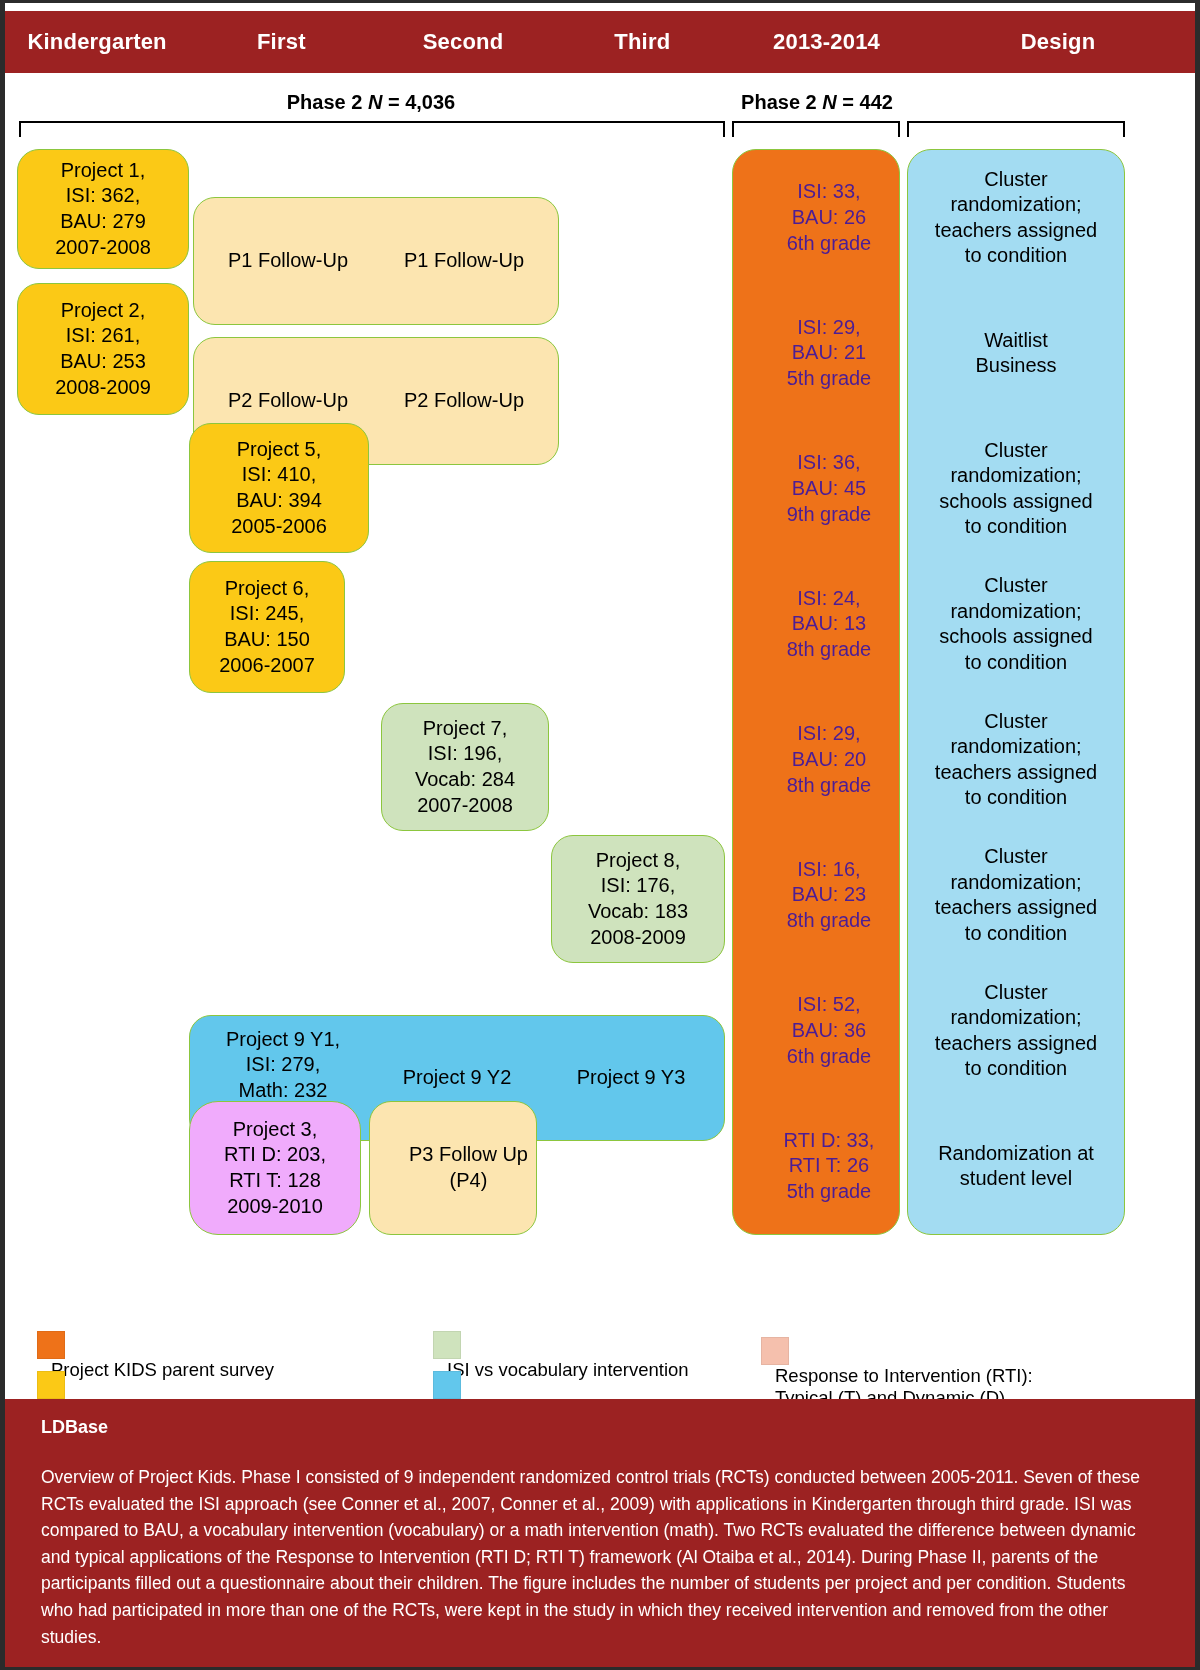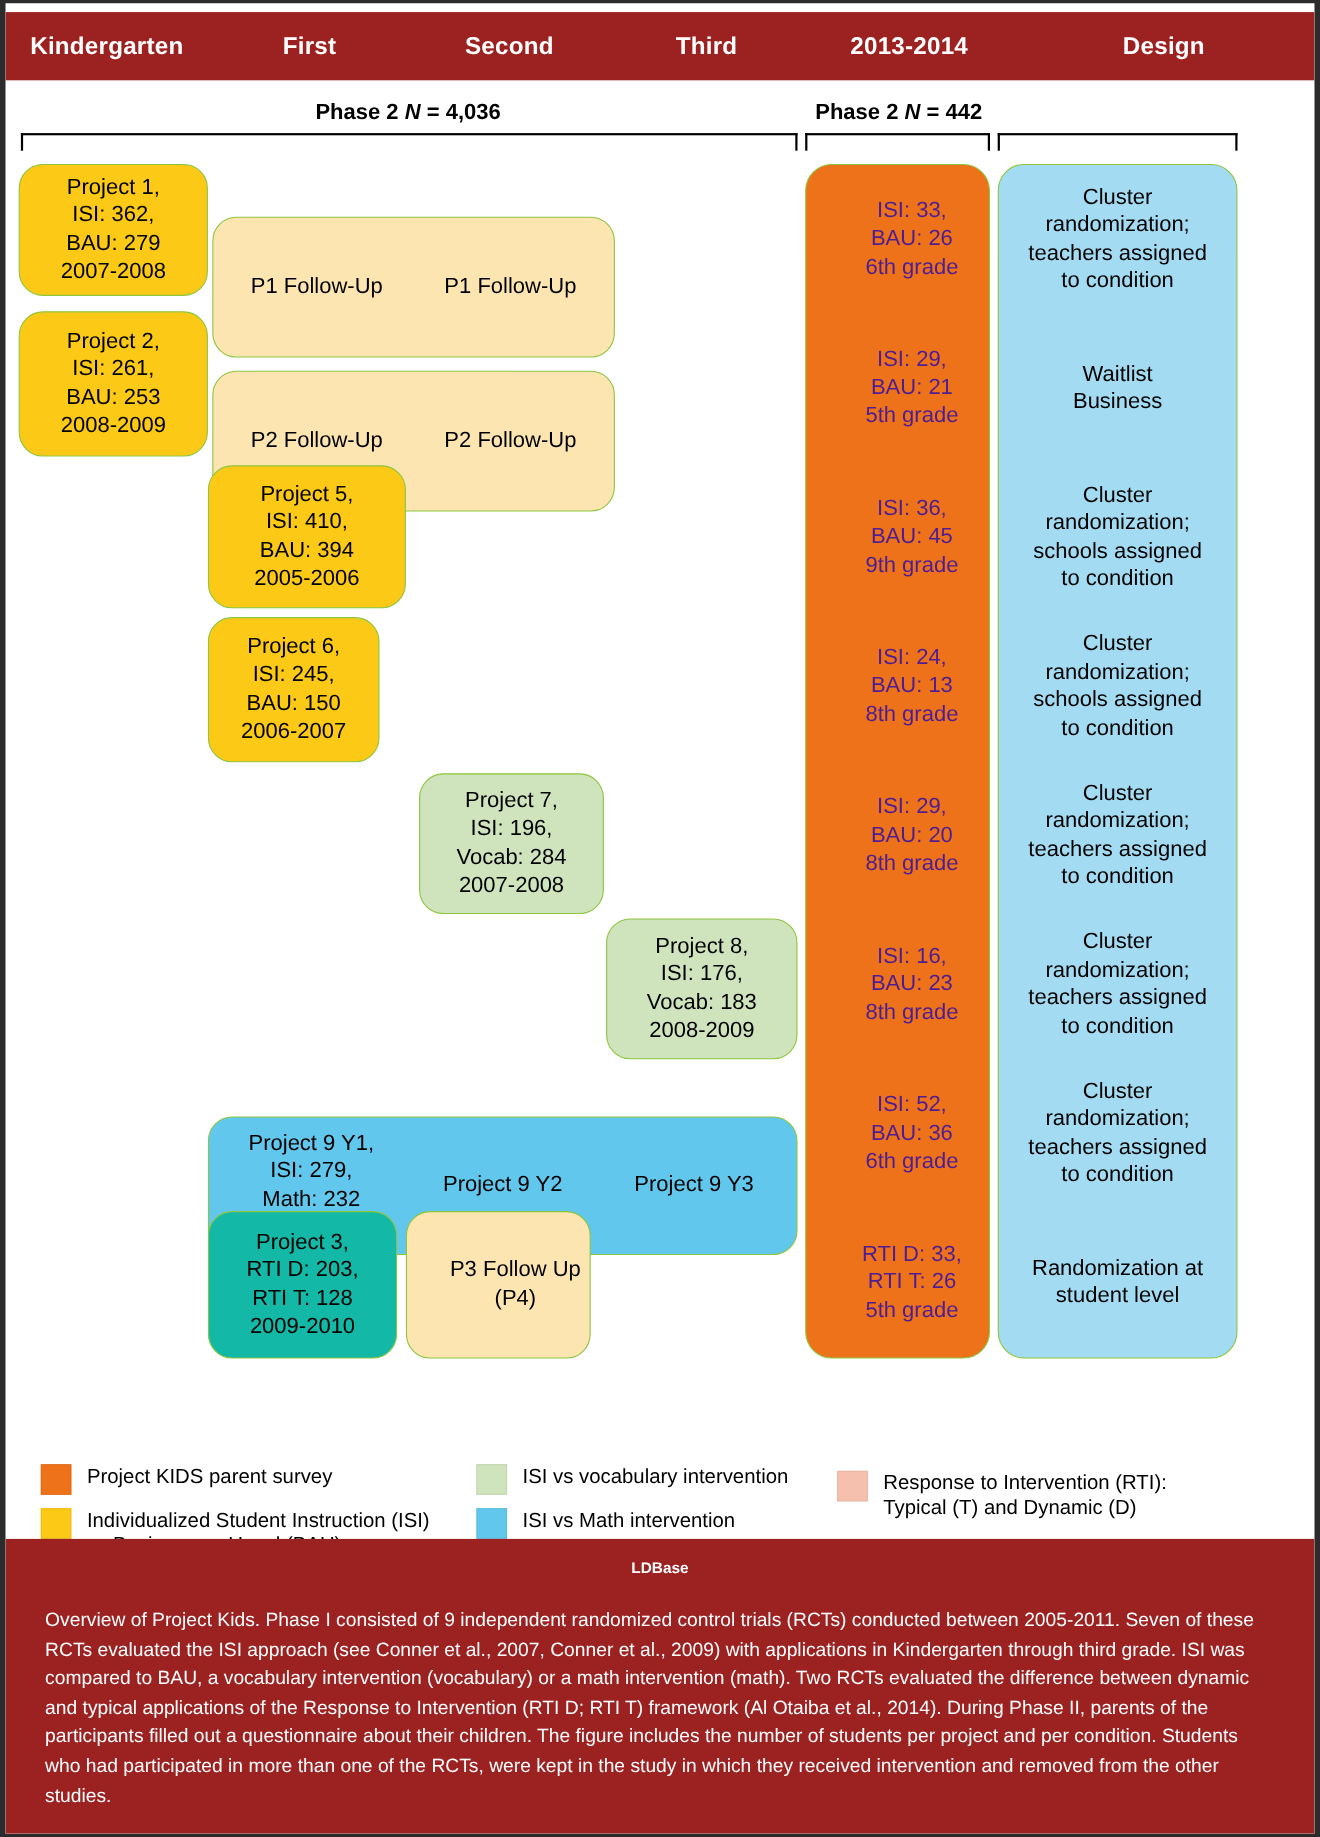--- a/index.html
+++ b/index.html
@@ -41,21 +41,21 @@
     position:absolute;box-sizing:border-box;
     border:1.6px solid #8cc63e;border-radius:22px;
     display:flex;align-items:center;justify-content:center;
     text-align:center;font-size:20px;line-height:1.28;color:#000;
     padding:2px 6px;
   }
   .box.yellow{background:#fbc916;}
   .box.cream{background:#fce5b0;}
   .box.green{background:#cfe3bd;}
   .box.blue{background:#62c7ec;}
-  .box.pink{background:#14b8a6;}
+  .box.pink{background:#f0abfc;border-radius:29px;}
   
   .col-box{
     position:absolute;box-sizing:border-box;
     border:1.6px solid #8cc63e;border-radius:24px;
     display:flex;flex-direction:column;
   }
   .col-box .seg{
     flex:1 1 0;display:flex;align-items:center;justify-content:center;
     text-align:center;font-size:20px;line-height:1.28;
     padding:0 6px;box-sizing:border-box;
@@ -64,30 +64,30 @@
   .col-orange .seg{color:#4c1d95;padding-left:32px;}
   .col-lblue{background:#a3dcf2;}
   .col-lblue .seg{color:#000000;}
   
   .split{
     display:flex;align-items:center;justify-content:space-between;margin-top:48px;
   }
   .split span{flex:1 1 0;text-align:center;}
   
   .legend{position:absolute;left:0;right:0;top:1328px;height:72px;}
-  .lg-item{position:absolute;display:flex;align-items:flex-start;}
+  .lg-item{position:absolute;display:flex;align-items:flex-start;flex-direction:column;}
   .sw{width:26px;height:26px;flex:0 0 26px;border:1px solid rgba(0,0,0,.06);}
   .lg-text{margin-left:14px;font-size:18.5px;line-height:1.2;color:#000;}
   
   .footer{
     position:absolute;left:0;right:0;bottom:0;top:1396px;
     background:#9c2222;color:#ffffff;
     padding:18px 36px 10px 36px;box-sizing:border-box;
   }
-  .footer .fttl{font-size:14px;font-weight:bold;margin-bottom:26px;text-align:center;}
+  .footer .fttl{font-size:18px;font-weight:bold;margin-bottom:26px;}
   .footer .ftxt{font-size:17.5px;line-height:1.52;}
 </style>
 </head>
 <body>
 
 <div id="page">
 
   <div class="header-band">
     <div class="hdr-cell" style="width:185px">Kindergarten</div>
     <div class="hdr-cell" style="width:185px">First</div>

